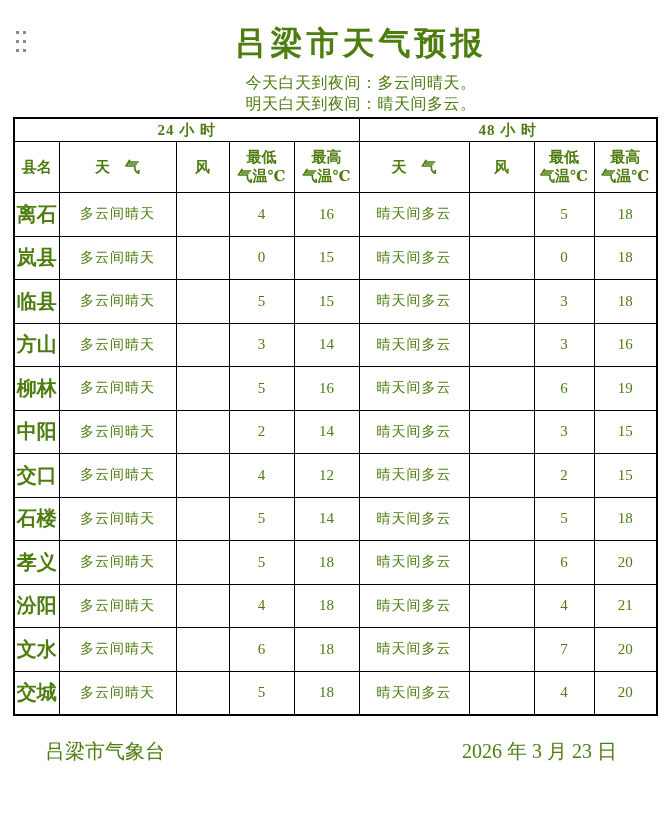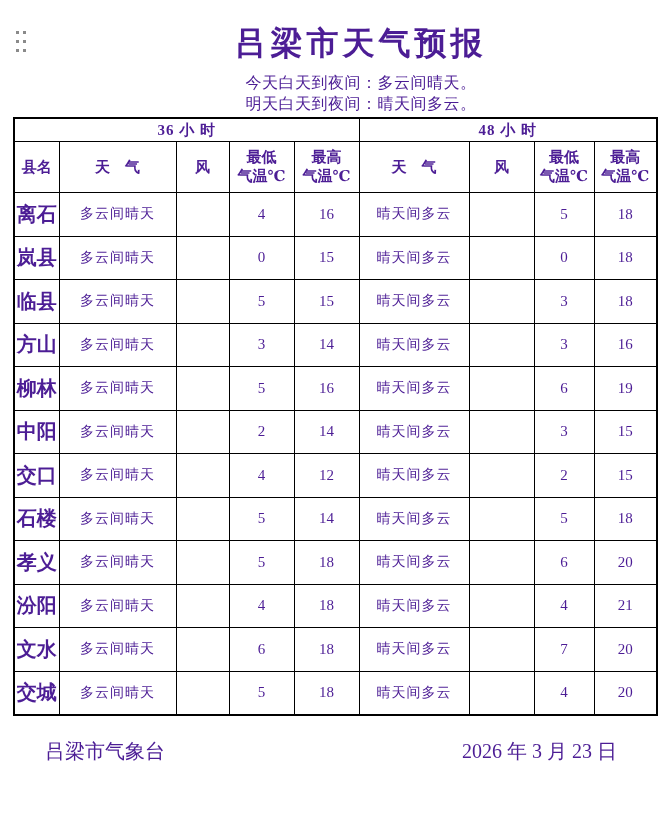--- a/index.html
+++ b/index.html
@@ -1,21 +1,21 @@
 <!DOCTYPE html>
 <html><head>
 <meta charset="utf-8">
 <style>
   html, body { margin: 0; padding: 0; background: #ffffff; }
   .page {
     position: relative;
     width: 667px;
     height: 814px;
     background: #ffffff;
-    color: #4c1d95;
+    color: #4d7c0f;
     font-family: "Liberation Serif", "DejaVu Serif", serif;
     overflow: hidden;
   }
   
   .dots {
     position: absolute;
     left: 16px;
     top: 31px;
     display: grid;
     grid-template-columns: 3px 3px;
@@ -103,21 +103,21 @@
         <col style="width:53px">
         <col style="width:65px">
         <col style="width:65px">
       <col style="width:110px">
         <col style="width:65px">
         <col style="width:60px">
         <col style="width:63px">
     </colgroup>
     <thead>
       <tr class="group-row">
-        <th colspan="5">36 小 时</th>
+        <th colspan="5">24 小 时</th>
         <th colspan="4">48 小 时</th>
       </tr>
       <tr class="col-row">
         <th>县名</th>
         <th>天　气</th>
         <th>风</th>
         <th>
           <span>最低</span>
           <span>气温℃</span>
         </th>

